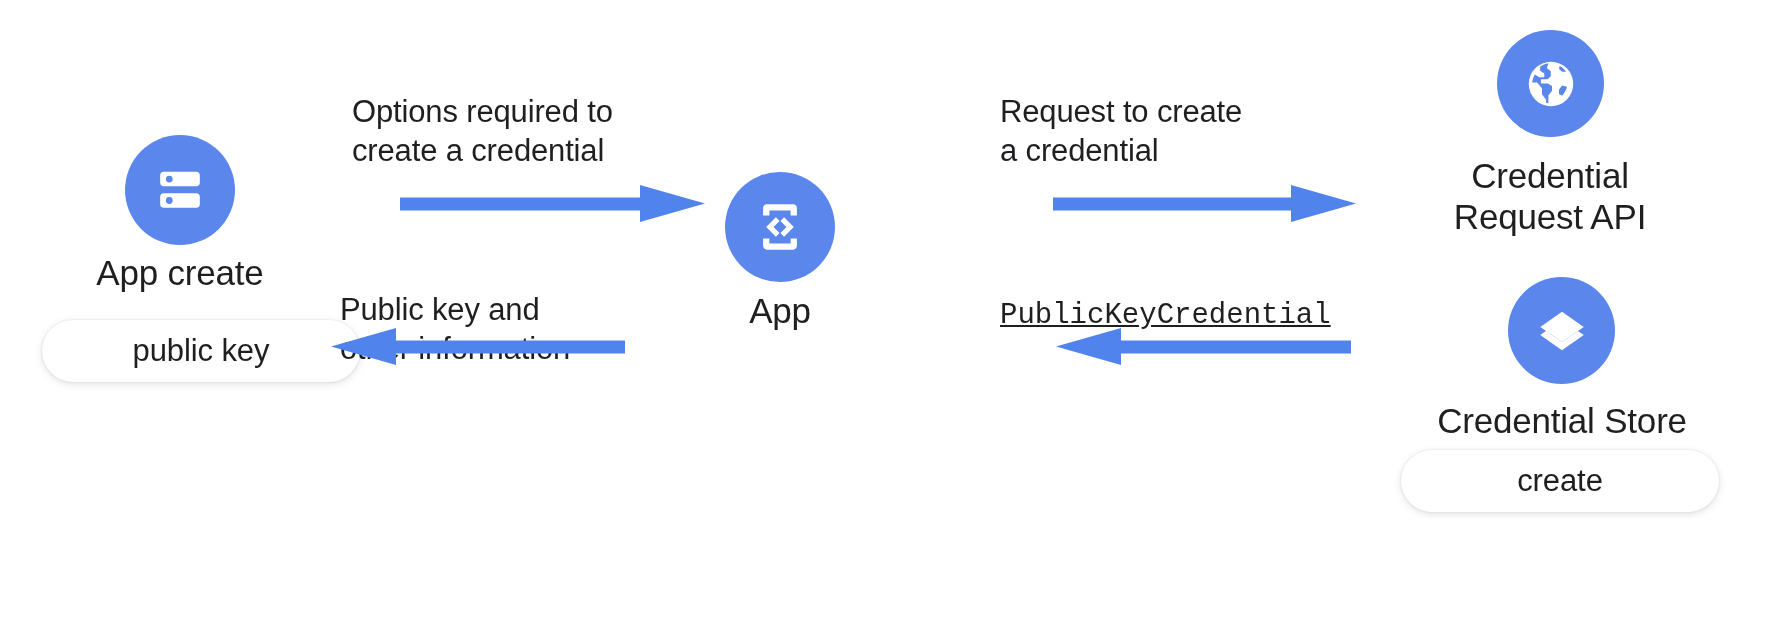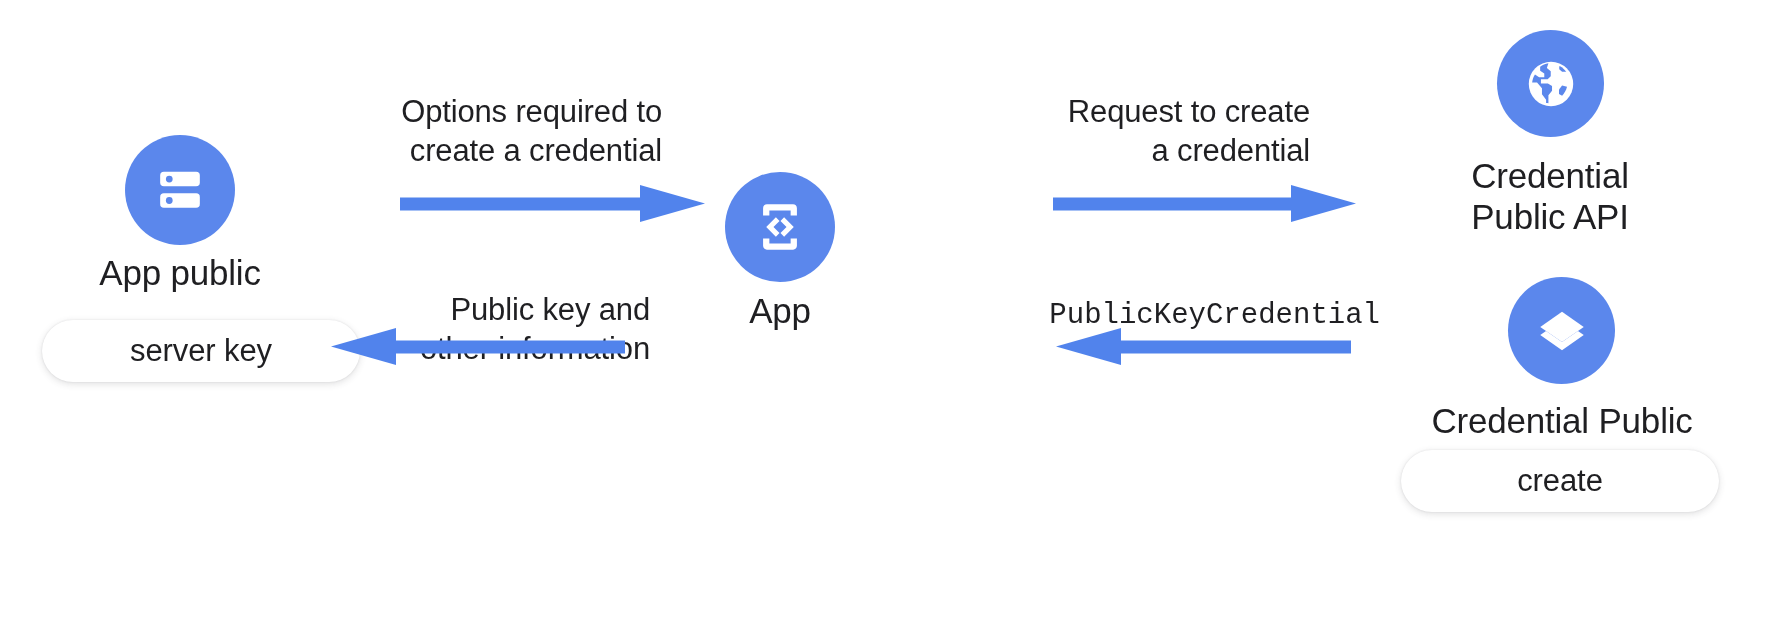--- a/index.html
+++ b/index.html
@@ -51,21 +51,21 @@
     font-size: 31px;
     color: #1f1f22;
     letter-spacing: -0.1px;
   }
 
   
   .arrow-label {
     font-size: 31px;
     line-height: 39px;
     color: #1f1f22;
-    text-align: right;
+    text-align: left;
     letter-spacing: -0.15px;
     white-space: pre-line;
   }
   .arrow-label.mono {
     font-family: "Liberation Mono", "DejaVu Sans Mono", monospace;
     font-size: 29px;
     letter-spacing: 0px;
   }
   .arrow-svg { display: block; overflow: visible; }
 </style>
@@ -77,23 +77,23 @@
   <div class="abs" style="left:125px; top:135px;">
     <div class="icon-circle" style="width: 110px; height: 110px; --brand: #5b87ec;">
       <svg width="56" height="56" viewBox="0 0 24 24" aria-hidden="true">
         <rect x="3.5" y="4.2" width="17" height="6.2" rx="1.6" fill="#ffffff"></rect>
         <circle cx="7.4" cy="7.3" r="1.45" fill="#5b87ec"></circle>
         <rect x="3.5" y="13.4" width="17" height="6.2" rx="1.6" fill="#ffffff"></rect>
         <circle cx="7.4" cy="16.5" r="1.45" fill="#5b87ec"></circle>
       </svg>
     </div>
   </div>
-  <div class="abs node-label" style="left:20px; top:252px; width:320px;">App public</div>
+  <div class="abs node-label" style="left:20px; top:252px; width:320px;">App create</div>
   <div class="abs pill" style="left:42px; top:320px; width:318px; height:62px;">
-    <span>server key</span>
+    <span>public key</span>
   </div>
 
   <div class="abs arrow-label" style="left:352px; top:92px; width:310px;">Options required to
 create a credential</div>
   <div class="abs" style="left:400px; top:182px;">
     <svg class="arrow-svg" width="310" height="44" viewBox="0 0 310 44" aria-hidden="true">
       <rect x="0" y="15.5" width="250" height="13" fill="#5183ec"></rect>
       <polygon points="240,3 305,21.5 240,40" fill="#5183ec"></polygon>
     </svg>
   </div>
@@ -132,36 +132,36 @@
     <div class="icon-circle" style="width: 107px; height: 107px; --brand: #5b87ec;">
       <svg width="62" height="62" viewBox="0 0 24 24" aria-hidden="true">
         <circle cx="12" cy="12" r="8.6" fill="#ffffff"></circle>
         <path d="M11.0 4.0c-1.2 0.15-2.3 0.6-3.2 1.3l0.0 1.6 1.6 1.0 0.0 1.5-2.0 0.0-1.6-1.1c-0.6 0.9-1.0 2.0-1.1 3.1l1.9 0.0 1.9 2.2 0.0 2.4 1.6 2.1 0.0 1.3c0.3 0.04 0.6 0.06 0.9 0.06l0.0-3.1 1.4-1.7 0.0-1.9-1.6-1.0-2.7 0.0 0.0-1.6 2.6 0.0 1.2-1.2 0.0-1.9-1.5-1.3z" fill="#5b87ec"></path>
         <path d="M15.2 5.1l0.0 1.2 1.1 1.0 1.6 0.0c-0.6-0.9-1.5-1.7-2.4-2.2z" fill="#5b87ec"></path>
         <path d="M16.3 12.6l-1.2 1.5 0.0 1.8 1.2 0.6c0.9-0.9 1.6-2.1 1.9-3.4z" fill="#5b87ec"></path>
       </svg>
     </div>
   </div>
   <div class="abs node-label" style="left:1400px; top:155px; width:300px;">Credential
-Public API</div>
+Request API</div>
 
-  <div class="abs arrow-label mono" style="left:1000px; top:296px; width:380px;">PublicKeyCredential</div>
+  <div class="abs arrow-label mono" style="left:1000px; top:296px; width:380px;text-decoration:underline;">PublicKeyCredential</div>
   <div class="abs" style="left:1055px; top:325px;">
     <svg class="arrow-svg" width="300" height="44" viewBox="0 0 300 44" aria-hidden="true">
       <rect x="56" y="15.5" width="240" height="13" fill="#5183ec"></rect>
       <polygon points="66,3 1,21.5 66,40" fill="#5183ec"></polygon>
     </svg>
   </div>
 
   <div class="abs" style="left:1508px; top:277px;">
     <div class="icon-circle" style="width: 107px; height: 107px; --brand: #5b87ec;">
       <svg width="58" height="58" viewBox="0 0 24 24" aria-hidden="true">
         <polygon points="12,4.0 21.0,10.3 12,16.6 3.0,10.3" fill="#ffffff"></polygon>
         <polygon points="12,20.0 3.0,13.7 5.4,12.0 12,16.6 18.6,12.0 21.0,13.7" fill="#ffffff"></polygon>
       </svg>
     </div>
   </div>
-  <div class="abs node-label" style="left:1412px; top:400px; width:300px;">Credential Public</div>
+  <div class="abs node-label" style="left:1412px; top:400px; width:300px;">Credential Store</div>
   <div class="abs pill" style="left:1401px; top:450px; width:318px; height:62px;">
     <span>create</span>
   </div>
 
 </div>
 
 </body></html>

